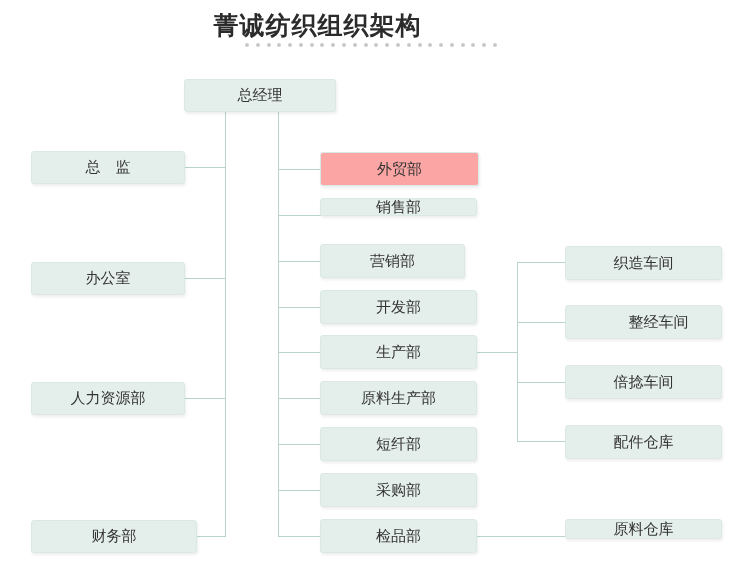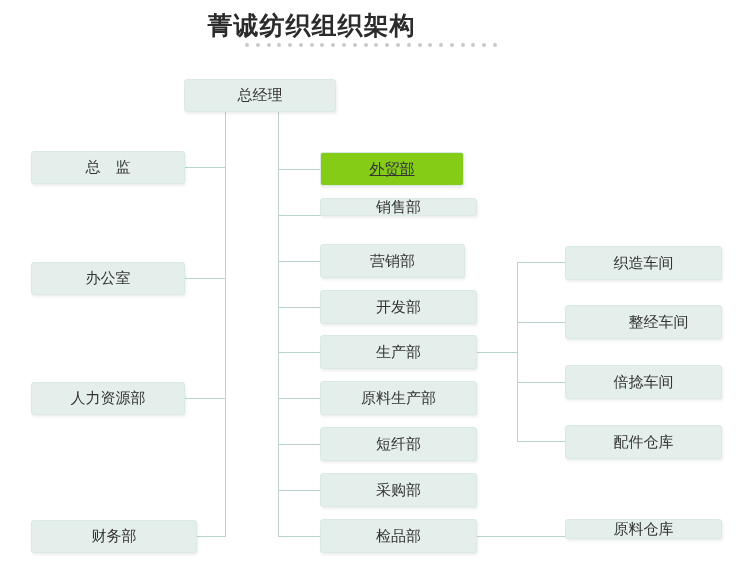--- a/index.html
+++ b/index.html
@@ -12,21 +12,21 @@
     height: 565px;
     position: relative;
     overflow: hidden;
     font-family: "Liberation Sans", "DejaVu Sans", sans-serif;
     -webkit-font-smoothing: antialiased;
   }
 
   
   #chart-title {
     position: absolute;
-    left: 0;
+    left: 6px;
     top: 8px;
     width: 599px;
     text-align: center;
     font-size: 25px;
     font-weight: bold;
     color: #2b2b2b;
     letter-spacing: 1px;
     line-height: 34px;
     padding-left: 12px;
   }
@@ -143,21 +143,21 @@
   <div class="hline" style="left: 477px; top: 536px; width: 88px; background: rgb(185, 212, 207);"></div>
 </div>
 
 <div class="node root" style="left: 184px; top: 79px; width: 152px; height: 33px; background: rgb(228, 239, 236); border-color: rgb(219, 233, 230);">总经理</div>
 
 <div class="node" style="left: 31px; top: 151px; width: 154px; height: 33px; background: rgb(228, 239, 236); border-color: rgb(219, 233, 230);">总　监</div>
 <div class="node" style="left: 31px; top: 262px; width: 154px; height: 33px; background: rgb(228, 239, 236); border-color: rgb(219, 233, 230);">办公室</div>
 <div class="node" style="left: 31px; top: 382px; width: 154px; height: 33px; background: rgb(228, 239, 236); border-color: rgb(219, 233, 230);">人力资源部</div>
 <div class="node" style="left: 31px; top: 520px; width: 166px; height: 33px; background: rgb(228, 239, 236); border-color: rgb(219, 233, 230);">财务部</div>
 
-<div class="node" style="left: 320px; top: 152px; width: 144px; height: 34px; background: #84cc16; border-color: rgb(219, 233, 230); text-decoration: underline;">外贸部</div>
+<div class="node" style="left: 320px; top: 152px; width: 159px; height: 34px; background: #fca5a5; border-color: rgb(219, 233, 230);">外贸部</div>
 <div class="node" style="left: 320px; top: 198px; width: 157px; height: 18px; background: rgb(228, 239, 236); border-color: rgb(219, 233, 230);">销售部</div>
 <div class="node" style="left: 320px; top: 244px; width: 145px; height: 34px; background: rgb(228, 239, 236); border-color: rgb(219, 233, 230);">营销部</div>
 <div class="node" style="left: 320px; top: 290px; width: 157px; height: 34px; background: rgb(228, 239, 236); border-color: rgb(219, 233, 230);">开发部</div>
 <div class="node" style="left: 320px; top: 335px; width: 157px; height: 34px; background: rgb(228, 239, 236); border-color: rgb(219, 233, 230);">生产部</div>
 <div class="node" style="left: 320px; top: 381px; width: 157px; height: 34px; background: rgb(228, 239, 236); border-color: rgb(219, 233, 230);">原料生产部</div>
 <div class="node" style="left: 320px; top: 427px; width: 157px; height: 34px; background: rgb(228, 239, 236); border-color: rgb(219, 233, 230);">短纤部</div>
 <div class="node" style="left: 320px; top: 473px; width: 157px; height: 34px; background: rgb(228, 239, 236); border-color: rgb(219, 233, 230);">采购部</div>
 <div class="node" style="left: 320px; top: 519px; width: 157px; height: 34px; background: rgb(228, 239, 236); border-color: rgb(219, 233, 230);">检品部</div>
 
 <div class="node" style="left: 565px; top: 246px; width: 157px; height: 34px; background: rgb(228, 239, 236); border-color: rgb(219, 233, 230);">织造车间</div>

